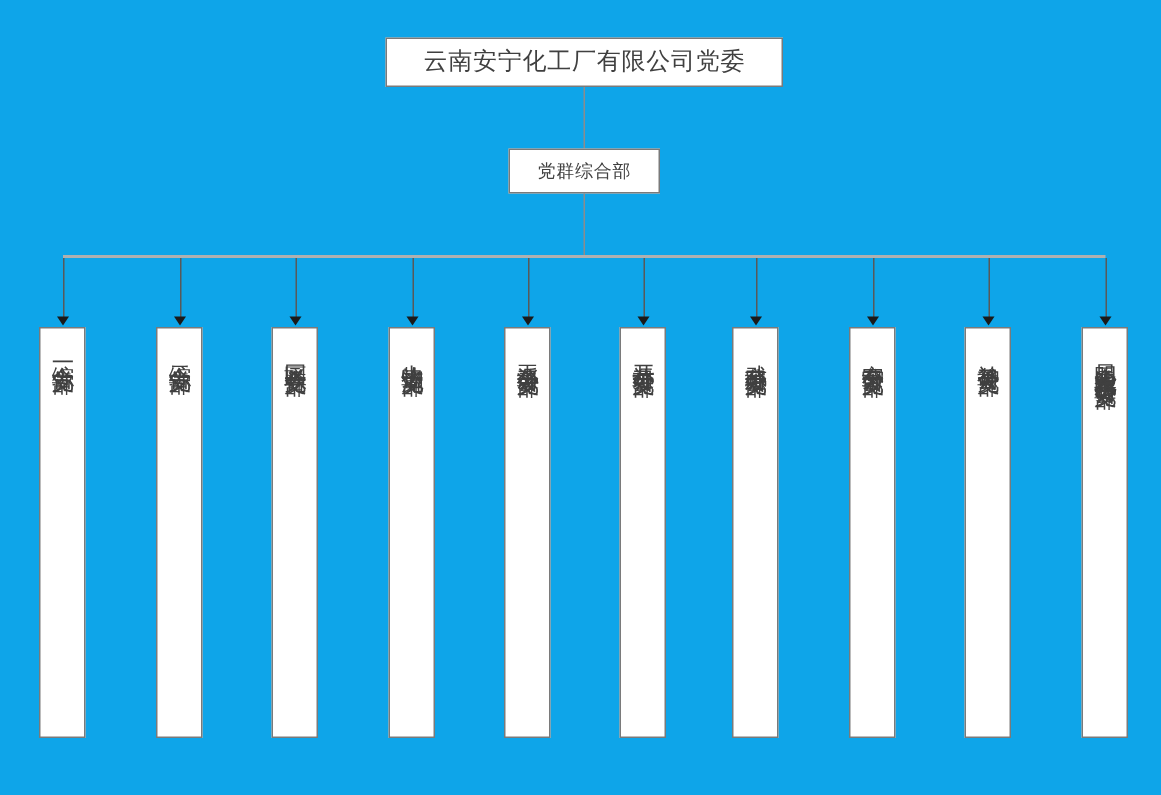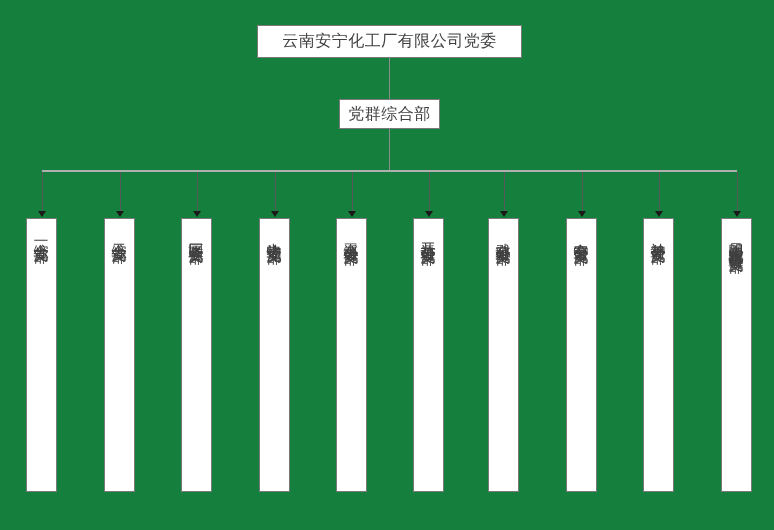--- a/index.html
+++ b/index.html
@@ -5,21 +5,21 @@
   html, body {
     margin: 0;
     padding: 0;
     background: #ffffff;
     font-family: "Liberation Sans", sans-serif;
   }
   .canvas {
     position: relative;
     width: 774px;
     height: 530px;
-    background: #15803d;
+    background: #0ea5e9;
     overflow: hidden;
   }
   .node {
     position: absolute;
     box-sizing: border-box;
     border: 1px solid #7a7a7a;
     background: #ffffff;
     color: #404040;
     display: flex;
     align-items: center;
@@ -27,21 +27,21 @@
   }
   .root-node {
     left: 257px; top: 25px;
     width: 265px; height: 33px;
     font-size: 16px;
     letter-spacing: 0.5px;
   }
   .dept-node {
     left: 339px; top: 99px;
     width: 101px; height: 30px;
-    font-size: 16px;
+    font-size: 12px;
     letter-spacing: 0.5px;
   }
   .trunk-line {
     position: absolute;
     width: 1px;
     background: #8c8c8c;
   }
   .trunk-1 { left: 389px; top: 58px; height: 41px; }
   .trunk-2 { left: 389px; top: 129px; height: 42px; }
   .bus-line {

